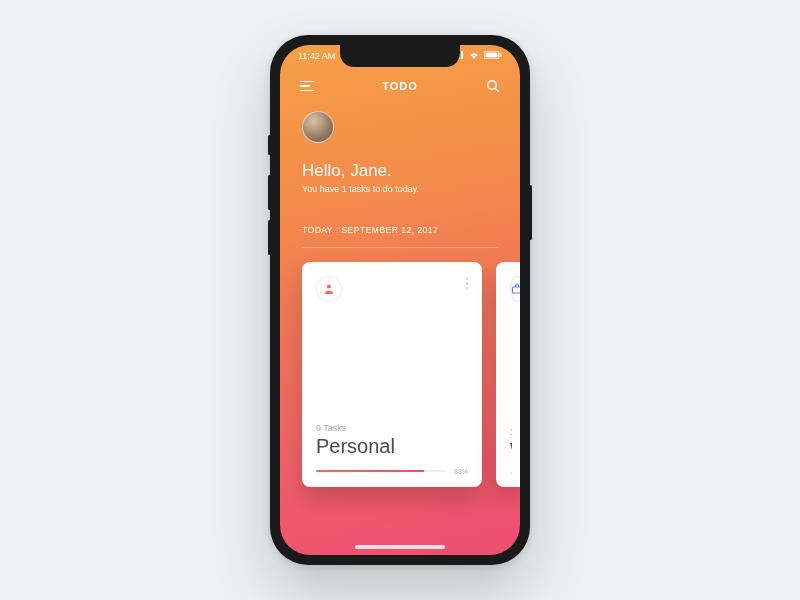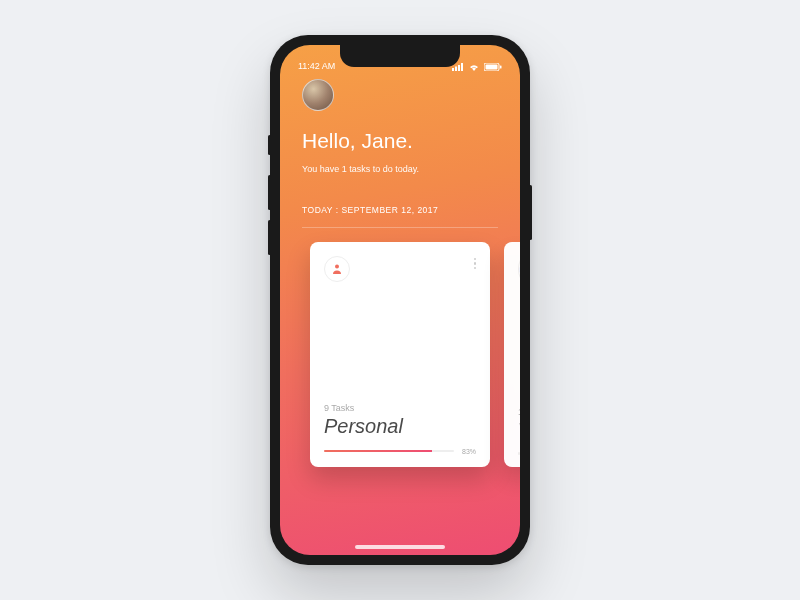--- a/index.html
+++ b/index.html
@@ -44,21 +44,21 @@
     width: 120px;
     height: 22px;
     background: #1a1a1a;
     border-bottom-left-radius: 14px;
     border-bottom-right-radius: 14px;
     z-index: 10;
   }
   .status-bar {
     display: flex;
     justify-content: space-between;
-    align-items: flex-end;
+    align-items: flex-start;
     padding: 6px 18px 0;
     font-size: 9px;
     font-weight: 500;
     height: 26px;
   }
   .status-right { display: flex; align-items: center; gap: 4px; }
   .status-right svg { display: block; }
   .nav-bar {
     display: flex;
     align-items: center;
@@ -77,44 +77,43 @@
   .content { padding: 8px 22px 0; }
   .avatar {
     width: 32px;
     height: 32px;
     border-radius: 50%;
     background: radial-gradient(circle at 35% 30%, #d9c6a8 0%, #a0826d 50%, #6b5242 100%);
     border: 1.5px solid rgba(255,255,255,0.6);
     margin-bottom: 18px;
   }
   .greeting {
-    font-size: 21px;
+    font-size: 17px;
     font-weight: 400;
-    margin-bottom: 10px;
+    margin-bottom: 2px;
   }
   .subline {
     font-size: 9px;
     font-weight: 300;
     line-height: 1.5;
     opacity: 0.95;
   }
   .date-label {
     margin-top: 28px;
     font-size: 8.5px;
     font-weight: 500;
     letter-spacing: 0.5px;
     padding-bottom: 12px;
     border-bottom: 1px solid rgba(255,255,255,0.28);
   }
   .cards {
     margin-top: 14px;
     padding-left: 22px;
     display: flex;
     gap: 14px;
-    margin-left: 8px;
   }
   .card {
     flex: 0 0 180px;
     height: 225px;
     background: #fff;
     border-radius: 8px;
     box-shadow: 0 12px 24px rgba(0,0,0,0.18);
     padding: 14px 14px 12px;
     display: flex;
     flex-direction: column;
@@ -129,21 +128,21 @@
     border-radius: 50%;
     display: flex;
     align-items: center;
     justify-content: center;
   }
   .card-icon svg { display: block; }
   .card-menu { display: flex; flex-direction: column; gap: 2px; padding-top: 2px; }
   .card-menu span { width: 2.5px; height: 2.5px; background: #ccc; border-radius: 50%; }
   .card-body { margin-top: auto; }
   .task-count { font-size: 9px; color: #aaa; font-weight: 400; }
-  .category-name { font-size: 20px; color: #4a4a4a; font-weight: 400; margin-top: 2px; font-style: italic; }
+  .category-name { font-size: 20px; color: #4a4a4a; font-weight: 400; margin-top: 2px; }
   .progress-row { display: flex; align-items: center; gap: 8px; margin-top: 10px; }
   .progress-track { flex: 1; height: 2.5px; background: #eee; border-radius: 2px; overflow: hidden; position: relative; }
   .progress-fill { height: 100%; background: linear-gradient(90deg, #f06e5e, #ee4d72); width: 83%; }
   .progress-pct { font-size: 7px; color: #aaa; }
   .card.peek { flex: 0 0 30px; min-width: 0; opacity: 0.98; }
   .card.peek .card-body { overflow: hidden; }
   .home-indicator {
     position: absolute;
     bottom: 6px;
     left: 50%;
@@ -179,20 +178,36 @@
             <path d="M6 8 L4 5.5 Q6 4 8 5.5 Z M2 4 Q6 0.5 10 4 L8.7 5.3 Q6 3 3.3 5.3 Z" fill="#fff"></path>
           </svg>
         <svg width="18" height="8" viewBox="0 0 18 8">
             <rect x="0" y="0" width="15" height="8" rx="2" fill="none" stroke="#fff" stroke-width="1"></rect>
             <rect x="1.5" y="1.5" width="12" height="5" rx="1" fill="#fff"></rect>
             <rect x="16" y="2.5" width="1.5" height="3" rx="0.5" fill="#fff"></rect>
           </svg>
       </div>
     </div>
 
+    <div class="nav-bar">
+      <div class="nav-icon">
+        <div class="hamburger">
+          <span></span>
+            <span></span>
+            <span></span>
+        </div>
+      </div>
+      <span class="nav-title">TODO</span>
+      <div class="nav-icon">
+        <svg width="14" height="14" viewBox="0 0 14 14">
+            <circle cx="6" cy="6" r="4.3" fill="none" stroke="#fff" stroke-width="1.4"></circle>
+            <line x1="9.2" y1="9.2" x2="12.5" y2="12.5" stroke="#fff" stroke-width="1.4" stroke-linecap="round"></line>
+          </svg>
+      </div>
+    </div>
 
     <div class="content">
       <div class="avatar"></div>
       <div class="greeting">Hello, Jane.</div>
       <div class="subline">You have 1 tasks to do today.</div>
       <div class="date-label">TODAY : SEPTEMBER 12, 2017</div>
     </div>
 
     <div class="cards">
 

